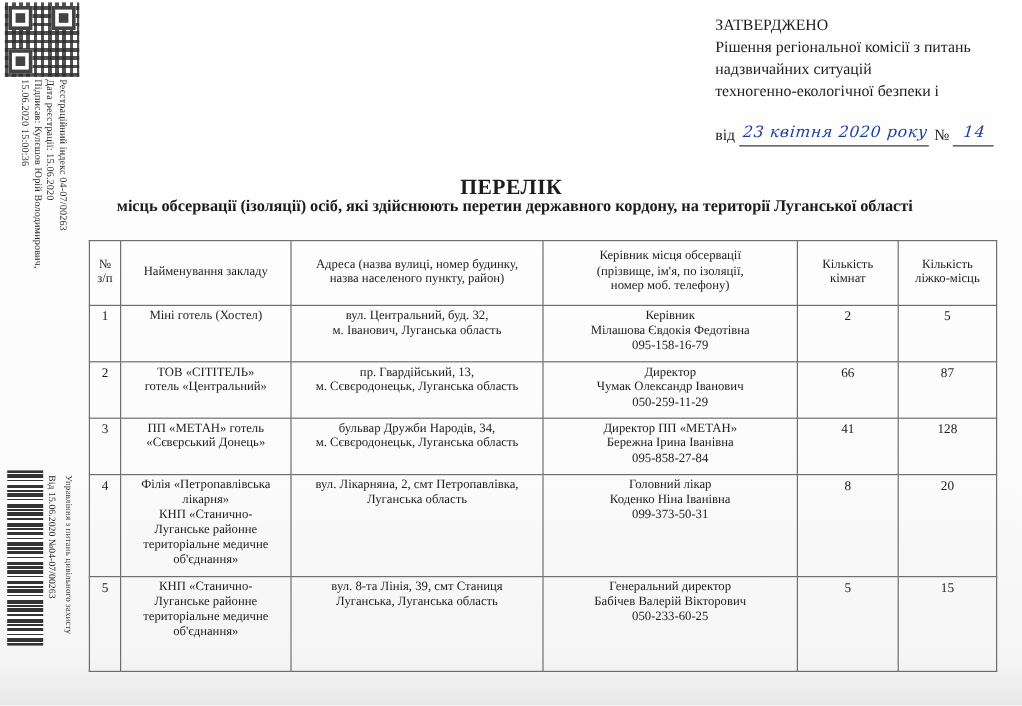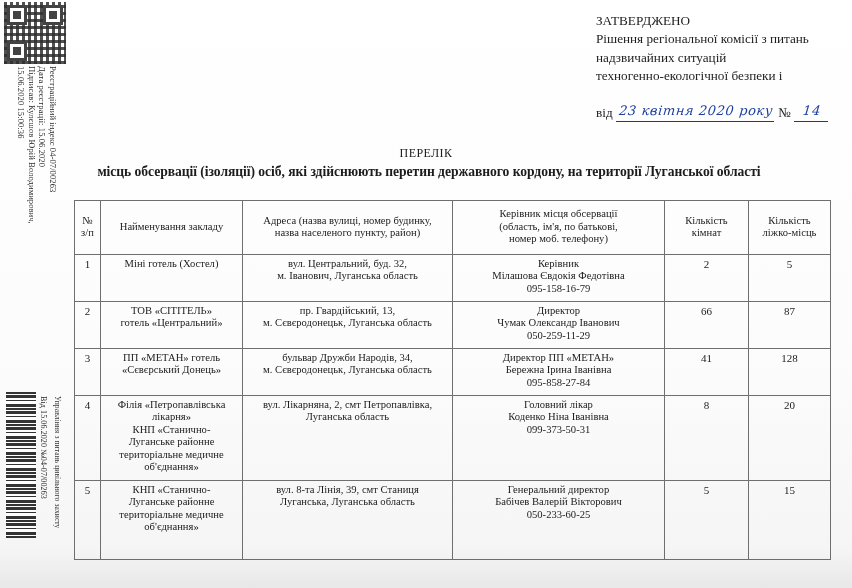--- a/index.html
+++ b/index.html
@@ -80,21 +80,21 @@
     border-bottom:1px solid #3a3a3a;
     padding:0 2px 1px 2px;
     transform:skewX(-6deg);
     display:inline-block;
   }
   .hand.num{min-width:30px;text-align:center;letter-spacing:1px;}
 
   
   .doc-title{
     position:absolute;left:0;right:0;top:146px;text-align:center;
-    font-weight:normal;font-size:12px;letter-spacing:.4px;
+    font-weight:bold;font-size:18px;letter-spacing:.4px;
   }
   .doc-subtitle{
     position:absolute;left:16px;right:10px;top:164px;text-align:center;
     font-weight:bold;font-size:13.6px;letter-spacing:-.05px;
   }
 
   
   table.reg{
     position:absolute;left:74px;top:200px;width:756px;
     border-collapse:collapse;
@@ -184,21 +184,21 @@
         </th>
         <th>
           <span class="cellline">Найменування закладу</span>
         </th>
         <th>
           <span class="cellline">Адреса (назва вулиці, номер будинку,</span>
           <span class="cellline">назва населеного пункту, район)</span>
         </th>
         <th>
           <span class="cellline">Керівник місця обсервації</span>
-          <span class="cellline">(область, ім'я, по батькові,</span>
+          <span class="cellline">(прізвище, ім'я, по ізоляції,</span>
           <span class="cellline">номер моб. телефону)</span>
         </th>
         <th>
           <span class="cellline">Кількість</span>
           <span class="cellline">кімнат</span>
         </th>
         <th>
           <span class="cellline">Кількість</span>
           <span class="cellline">ліжко-місць</span>
         </th>

